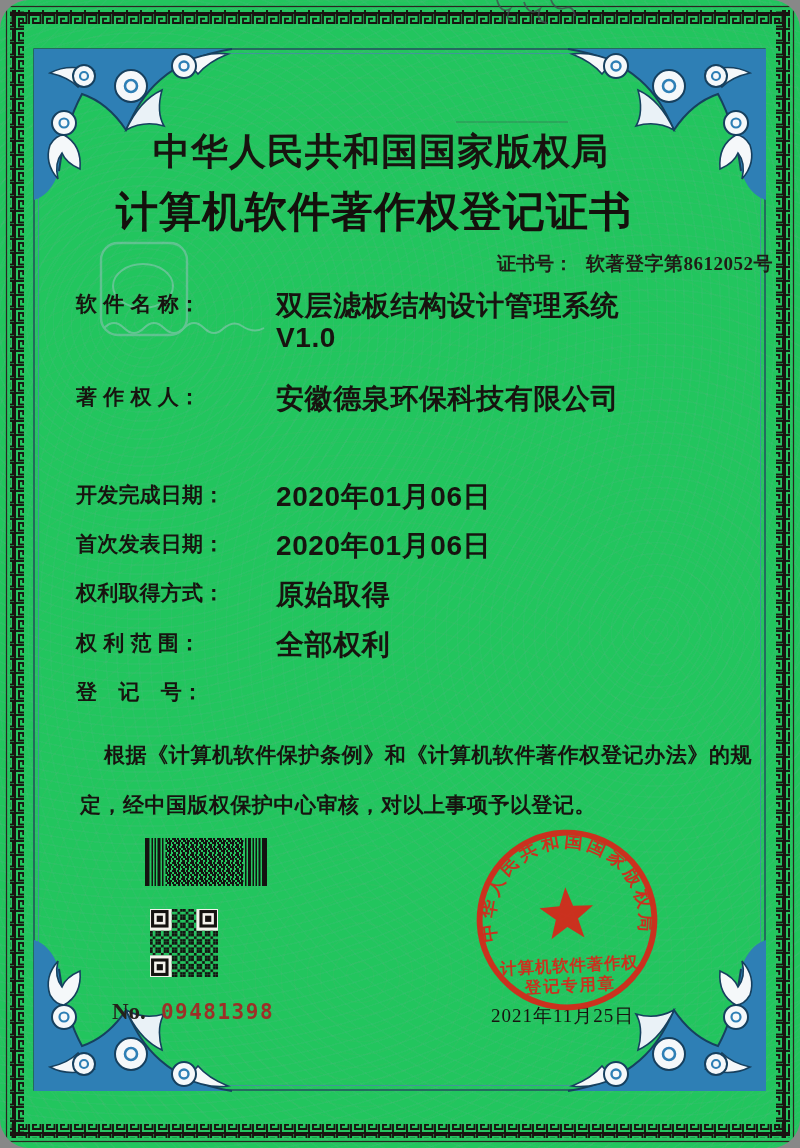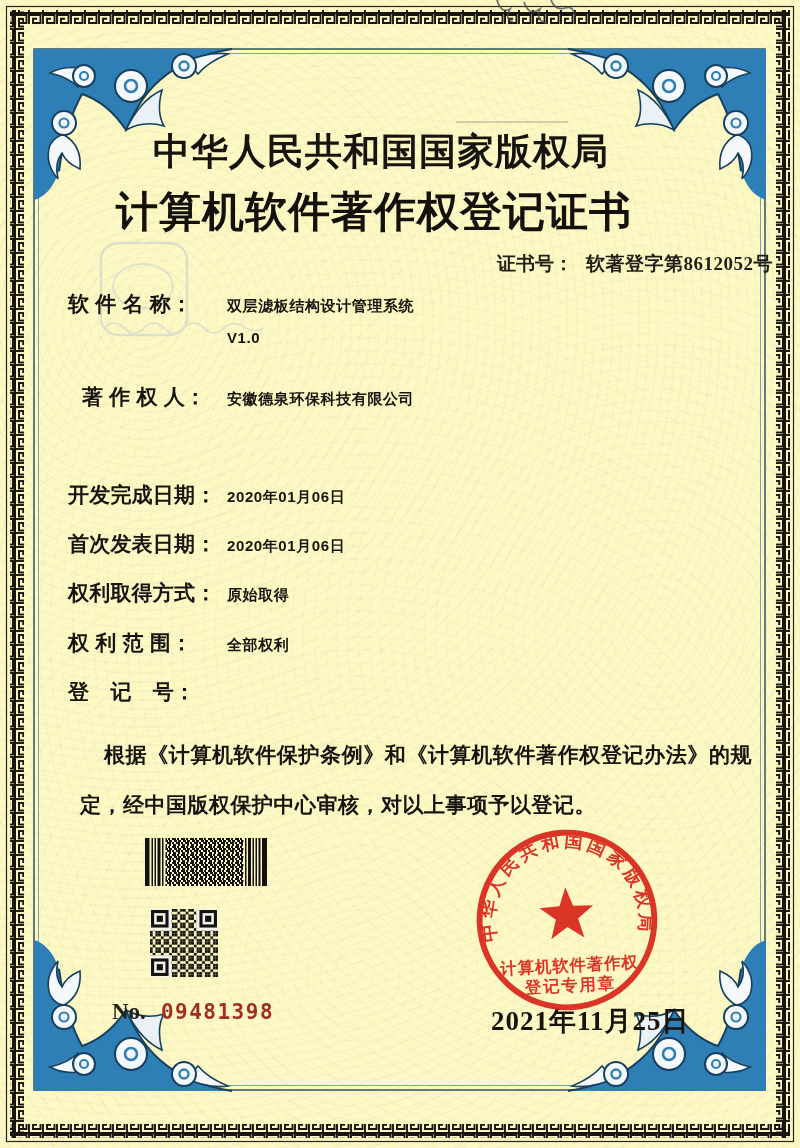--- a/index.html
+++ b/index.html
@@ -1,20 +1,21 @@
 <!DOCTYPE html>
 <html><head>
 <meta charset="utf-8">
 <style>
   html,body{margin:0;padding:0;background:#888;}
   .page{
     position:relative;width:800px;height:1148px;margin:0 auto;
-    background:#fef9c3;overflow:hidden;
+    background:#22c55e;overflow:hidden;
     font-family:"Liberation Sans","DejaVu Sans",sans-serif;
     color:#1c1814;
+    border-radius:29px;
   }
   
   .page::before{
     content:"";position:absolute;inset:0;z-index:0;pointer-events:none;
     background-image:
       repeating-radial-gradient(circle at 18% 28%, rgba(150,165,185,.07) 0 1.5px, rgba(0,0,0,0) 1.5px 9px),
       repeating-radial-gradient(circle at 82% 55%, rgba(150,165,185,.06) 0 1.5px, rgba(0,0,0,0) 1.5px 11px),
       repeating-radial-gradient(circle at 45% 85%, rgba(165,150,125,.05) 0 1.5px, rgba(0,0,0,0) 1.5px 13px);
   }
   .border-svg{position:absolute;inset:0;z-index:1;}
@@ -31,44 +32,44 @@
     font-size:42px;font-weight:700;letter-spacing:1px;color:#14100c;
   }
   .cert-no{
     position:absolute;top:251px;left:497px;display:flex;align-items:baseline;
     font-family:"Liberation Serif","DejaVu Serif",serif;
     font-size:19px;font-weight:700;color:#201c16;
   }
   .cert-no .lbl{margin-right:13px;text-align:center;}
   .cert-no .val{letter-spacing:.5px;}
 
-  .frow{position:absolute;left:68px;display:flex;align-items:flex-start;}
+  .frow{position:absolute;left:76px;display:flex;align-items:flex-start;gap:48px;}
   .flabel{width:152px;flex:0 0 152px;font-size:21px;font-weight:700;letter-spacing:.2px;color:#17130f;}
-  .fvalue{margin-left:7px;font-size:15px;font-weight:700;letter-spacing:.6px;color:#17130f;line-height:32px;}
-  .r1{top:290px;}.r2{top:383px;text-align:center;}.r3{top:481px;}.r4{top:530px;}
+  .fvalue{font-size:28px;font-weight:700;letter-spacing:.6px;color:#17130f;line-height:32px;}
+  .r1{top:290px;}.r2{top:383px;}.r3{top:481px;}.r4{top:530px;}
   .r5{top:579px;}.r6{top:629px;}.r7{top:678px;}
 
   .body-par{
     position:absolute;top:730px;left:80px;width:672px;
     font-size:21px;font-weight:700;line-height:50px;letter-spacing:.5px;
     text-indent:24px;color:#17130f;text-align:justify;
   }
 
   .barcode{position:absolute;left:145px;top:838px;width:122px;height:48px;}
   .qrcode{position:absolute;left:150px;top:909px;width:68px;height:68px;}
 
   .serial{position:absolute;left:112px;top:999px;display:flex;align-items:baseline;}
   .serial .no{font-family:"Liberation Serif","DejaVu Serif",serif;font-size:23px;font-weight:700;color:#25211b;}
   .serial .num{margin-left:15px;font-family:"DejaVu Sans Mono",monospace;
     font-size:21px;font-weight:700;letter-spacing:1.5px;color:#9d2f27;}
 
   .issue-date{
     position:absolute;left:491px;top:1003px;
     font-family:"Liberation Serif","DejaVu Serif",serif;
-    font-size:27px;font-weight:700;letter-spacing:1px;color:#17130f;
+    font-size:19px;font-weight:400;letter-spacing:1px;color:#17130f;
   }
   .seal{position:absolute;left:476px;top:829px;width:182px;height:182px;
     opacity:.93;transform:rotate(-3deg);z-index:3;}
 </style>
 </head>
 <body>
 
 <div class="page">
 
   <svg class="border-svg" viewBox="0 0 800 1148" aria-hidden="true">

